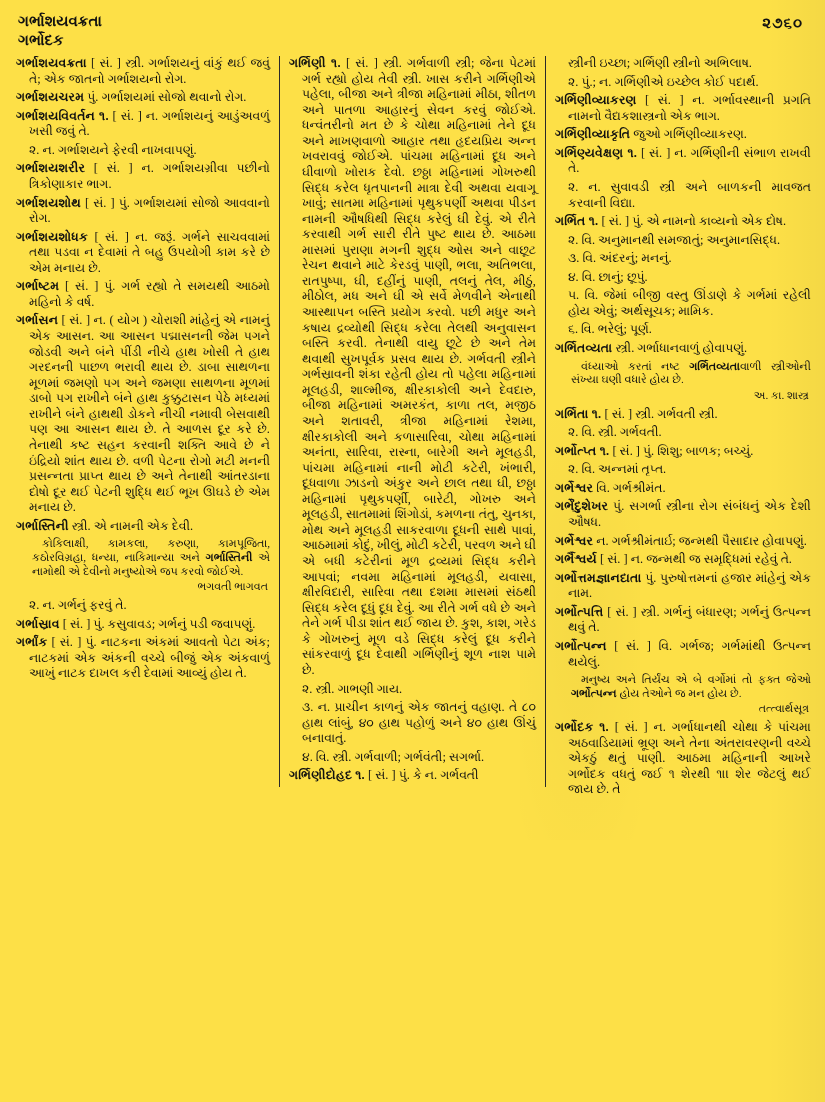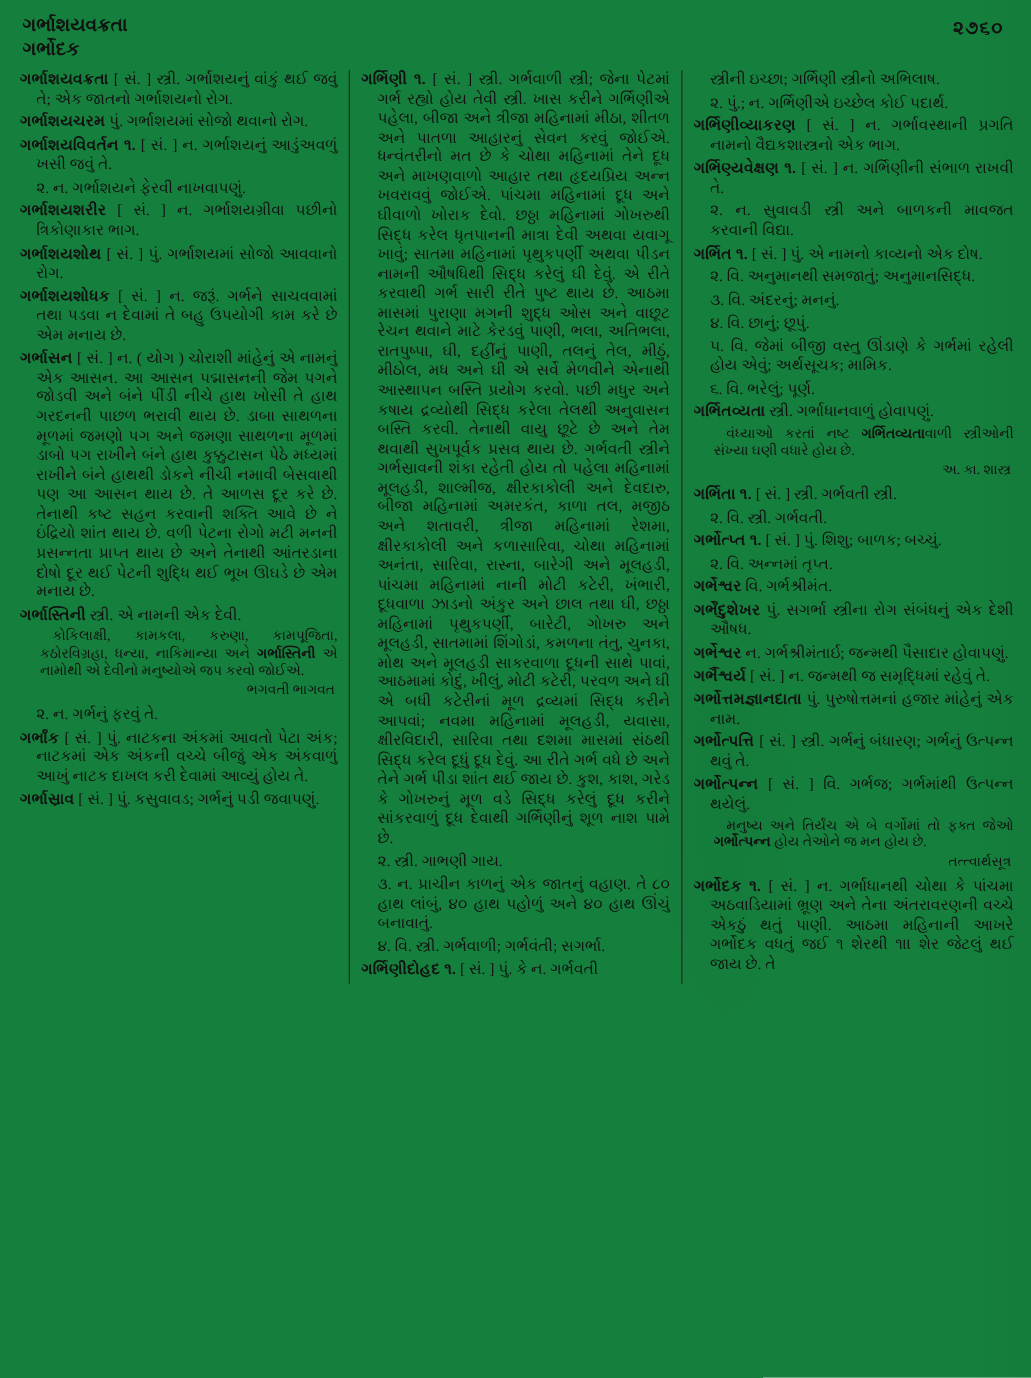--- a/index.html
+++ b/index.html
@@ -14,21 +14,21 @@
     font-family: "Liberation Serif", "DejaVu Serif", serif;
     color: #111111;
     position: relative;
     overflow: hidden;
   }
   .page {
     position: absolute;
     left: 0; top: 0;
     width: 825px;
     height: 1102px;
-    background: #15803d;
+    background: #fde047;
     box-sizing: border-box;
     padding: 10px 12px 8px 12px;
   }
   
   .runhead {
     position: relative;
     height: 46px;
     font-weight: bold;
     font-size: 15px;
     line-height: 1.25;
@@ -140,39 +140,41 @@
 
   <div class="columns">
     <div class="col c1" id="col0">
         <div class="entry"><span class="hw">ગર્ભાશયવક્રતા</span><span> [ સં. ]  સ્ત્રી.  ગર્ભાશયનું વાંકું થઈ જવું તે; એક જાતનો ગર્ભાશયનો રોગ.</span></div>
         <div class="entry"><span class="hw">ગર્ભાશયચરમ</span><span> પું.  ગર્ભાશયમાં સોજો થવાનો રોગ.</span></div>
         <div class="entry"><span class="hw">ગર્ભાશયવિવર્તન ૧.</span><span> [ સં. ]  ન.  ગર્ભાશયનું આડુંઅવળું ખસી જવું તે.</span></div>
         <div class="sense">૨. ન. ગર્ભાશયને ફેરવી નાખવાપણું.</div>
         <div class="entry"><span class="hw">ગર્ભાશયશરીર</span><span> [ સં. ]  ન.  ગર્ભાશયગ્રીવા પછીનો ત્રિકોણાકાર ભાગ.</span></div>
         <div class="entry"><span class="hw">ગર્ભાશયશોથ</span><span> [ સં. ] પું.  ગર્ભાશયમાં સોજો આવવાનો રોગ.</span></div>
         <div class="entry"><span class="hw">ગર્ભાશયશોધક</span><span> [ સં. ]  ન.  જરૂં.  ગર્ભને સાચવવામાં તથા પડવા ન દેવામાં તે બહુ ઉપયોગી કામ કરે છે એમ મનાય છે.</span></div>
+        <div class="entry"><span class="hw">ગર્ભાષ્ટમ</span><span> [ સં. ] પું.  ગર્ભ રહ્યો તે સમયથી આઠમો મહિનો કે વર્ષ.</span></div>
         <div class="entry"><span class="hw">ગર્ભાસન</span><span> [ સં. ]  ન. ( યોગ ) ચોરાશી માંહેનું એ નામનું એક આસન. આ આસન પદ્માસનની જેમ પગને જોડવી અને બંને પીંડી નીચે હાથ ખોસી તે હાથ ગરદનની પાછળ ભરાવી થાય છે. ડાબા સાથળના મૂળમાં જમણો પગ અને જમણા સાથળના મૂળમાં ડાબો પગ રાખીને બંને હાથ કુક્કુટાસન પેઠે મધ્યમાં રાખીને બંને હાથથી ડોકને નીચી નમાવી બેસવાથી પણ આ આસન થાય છે. તે આળસ દૂર કરે છે. તેનાથી કષ્ટ સહન કરવાની શક્તિ આવે છે ને ઇંદ્રિયો શાંત થાય છે. વળી પેટના રોગો મટી મનની પ્રસન્નતા પ્રાપ્ત થાય છે અને તેનાથી આંતરડાના દોષો દૂર થઈ પેટની શુદ્ધિ થઈ ભૂખ ઊઘડે છે એમ મનાય છે.</span></div>
         <div class="entry"><span class="hw">ગર્ભાસ્તિની</span><span> સ્ત્રી. એ નામની એક દેવી.</span></div>
         <div class="quote">કોકિલાક્ષી, કામકલા, કરુણા, કામપૂજિતા, કઠોરવિગ્રહા, ધન્યા, નાકિમાન્યા અને <span class="bold">ગર્ભાસ્તિની</span> એ નામોથી એ દેવીનો મનુષ્યોએ જપ કરવો જોઈએ.</div>
         <span class="cite">ભગવતી ભાગવત</span>
         <div class="sense">૨. ન. ગર્ભનું ફરવું તે.</div>
+        <div class="entry"><span class="hw">ગર્ભાસ્રાવ</span><span> [ સં. ] પું.  કસુવાવડ; ગર્ભનું પડી જવાપણું.</span></div>
         <div class="entry"><span class="hw">ગર્ભાંક</span><span> [ સં. ] પું.  નાટકના અંકમાં આવતો પેટા અંક; નાટકમાં એક અંકની વચ્ચે બીજું એક અંકવાળું આખું નાટક દાખલ કરી દેવામાં આવ્યું હોય તે.</span></div>
-        <div class="entry"><span class="hw">ગર્ભાસ્રાવ</span><span> [ સં. ] પું.  કસુવાવડ; ગર્ભનું પડી જવાપણું.</span></div>
       </div>
     <div class="col c2" id="col1">
         <div class="entry"><span class="hw">ગર્ભિણી ૧.</span><span> [ સં. ]  સ્ત્રી.  ગર્ભવાળી સ્ત્રી; જેના પેટમાં ગર્ભ રહ્યો હોય તેવી સ્ત્રી. ખાસ કરીને ગર્ભિણીએ પહેલા, બીજા અને ત્રીજા મહિનામાં મીઠા, શીતળ અને પાતળા આહારનું સેવન કરવું જોઈએ. ધન્વંતરીનો મત છે કે ચોથા મહિનામાં તેને દૂધ અને માખણવાળો આહાર તથા હૃદયપ્રિય અન્ન ખવરાવવું જોઈએ. પાંચમા મહિનામાં દૂધ અને ઘીવાળો ખોરાક દેવો. છઠ્ઠા મહિનામાં ગોખરુથી સિદ્ધ કરેલ ધૃતપાનની માત્રા દેવી અથવા યવાગૂ ખાવું; સાતમા મહિનામાં પૃથુકપર્ણી અથવા પીડન નામની ઔષધિથી સિદ્ધ કરેલું ઘી દેવું. એ રીતે કરવાથી ગર્ભ સારી રીતે પુષ્ટ થાય છે. આઠમા માસમાં પુરાણા મગની શુદ્ધ ઓસ અને વાછૂટ રેચન થવાને માટે કેરડવું પાણી, ભલા, અતિભલા, રાતપુષ્પા, ઘી, દહીંનું પાણી, તલનું તેલ, મીઠું, મીઠોલ, મધ અને ઘી એ સર્વે મેળવીને એનાથી આસ્થાપન બસ્તિ પ્રયોગ કરવો. પછી મધુર અને કષાય દ્રવ્યોથી સિદ્ધ કરેલા તેલથી અનુવાસન બસ્તિ કરવી. તેનાથી વાયુ છૂટે છે અને તેમ થવાથી સુખપૂર્વક પ્રસવ થાય છે. ગર્ભવતી સ્ત્રીને ગર્ભસ્રાવની શંકા રહેતી હોય તો પહેલા મહિનામાં મૂલહડી, શાલ્મીજ, ક્ષીરકાકોલી અને દેવદારુ, બીજા મહિનામાં અમરકંત, કાળા તલ, મજીઠ અને શતાવરી, ત્રીજા મહિનામાં રેશમા, ક્ષીરકાકોલી અને કળાસારિવા, ચોથા મહિનામાં અનંતા, સારિવા, રાસ્ના, બારેગી અને મૂલહડી, પાંચમા મહિનામાં નાની મોટી કટેરી, ખંભારી, દૂધવાળા ઝાડનો અંકુર અને છાલ તથા ઘી, છઠ્ઠા મહિનામાં પૃથુકપર્ણી, બારેટી, ગોખરુ અને મૂલહડી, સાતમામાં શિંગોડાં, કમળના તંતુ, ચુનકા, મોથ અને મૂલહડી સાકરવાળા દૂધની સાથે પાવાં, આઠમામાં કોદું, ખીલું, મોટી કટેરી, પરવળ અને ઘી એ બધી કટેરીનાં મૂળ દ્રવ્યમાં સિદ્ધ કરીને આપવાં; નવમા મહિનામાં મૂલહડી, યવાસા, ક્ષીરવિદારી, સારિવા તથા દશમા માસમાં સંઠથી સિદ્ધ કરેલ દૂધું દૂધ દેવું. આ રીતે ગર્ભ વધે છે અને તેને ગર્ભ પીડા શાંત થઈ જાય છે. કુશ, કાશ, ગરેડ કે ગોખરુનું મૂળ વડે સિદ્ધ કરેલું દૂધ કરીને સાંકરવાળું દૂધ દેવાથી ગર્ભિણીનું શૂળ નાશ પામે છે.</span></div>
         <div class="sense">૨. સ્ત્રી. ગાભણી ગાય.</div>
         <div class="sense">૩. ન. પ્રાચીન કાળનું એક જાતનું વહાણ. તે ૮૦ હાથ લાંબું, ૪૦ હાથ પહોળું અને ૪૦ હાથ ઊંચું બનાવાતું.</div>
         <div class="sense">૪. વિ. સ્ત્રી. ગર્ભવાળી; ગર્ભવંતી; સગર્ભા.</div>
         <div class="entry"><span class="hw">ગર્ભિણીદોહદ ૧.</span><span> [ સં. ]  પું. કે ન. ગર્ભવતી</span></div>
       </div>
     <div class="col c3" id="col2">
         <div class="sense">સ્ત્રીની ઇચ્છા; ગર્ભિણી સ્ત્રીનો અભિલાષ.</div>
         <div class="sense">૨. પું.; ન. ગર્ભિણીએ ઇચ્છેલ કોઈ પદાર્થ.</div>
         <div class="entry"><span class="hw">ગર્ભિણીવ્યાકરણ</span><span> [ સં. ]  ન.  ગર્ભાવસ્થાની પ્રગતિ નામનો વૈદ્યકશાસ્ત્રનો એક ભાગ.</span></div>
+        <div class="entry"><span class="hw">ગર્ભિણીવ્યાકૃતિ</span><span> જુઓ ગર્ભિણીવ્યાકરણ.</span></div>
         <div class="entry"><span class="hw">ગર્ભિણ્યવેક્ષણ ૧.</span><span> [ સં. ]  ન.  ગર્ભિણીની સંભાળ રાખવી તે.</span></div>
         <div class="sense">૨. ન. સુવાવડી સ્ત્રી અને બાળકની માવજત કરવાની વિદ્યા.</div>
         <div class="entry"><span class="hw">ગર્ભિત ૧.</span><span> [ સં. ] પું.  એ નામનો કાવ્યનો એક દોષ.</span></div>
         <div class="sense">૨. વિ. અનુમાનથી સમજાતું; અનુમાનસિદ્ધ.</div>
         <div class="sense">૩. વિ. અંદરનું; મનનું.</div>
         <div class="sense">૪. વિ. છાનું; છૂપું.</div>
         <div class="sense">૫. વિ. જેમાં બીજી વસ્તુ ઊંડાણે કે ગર્ભમાં રહેલી હોય એવું; અર્થસૂચક; મામિક.</div>
         <div class="sense">૬. વિ. ભરેલું; પૂર્ણ.</div>
         <div class="entry"><span class="hw">ગર્ભિતવ્યતા</span><span> સ્ત્રી.  ગર્ભાધાનવાળું હોવાપણું.</span></div>
         <div class="quote">વંધ્યાઓ કરતાં નષ્ટ <span class="bold">ગર્ભિતવ્યતા</span>વાળી સ્ત્રીઓની સંખ્યા ઘણી વધારે હોય છે.</div>

